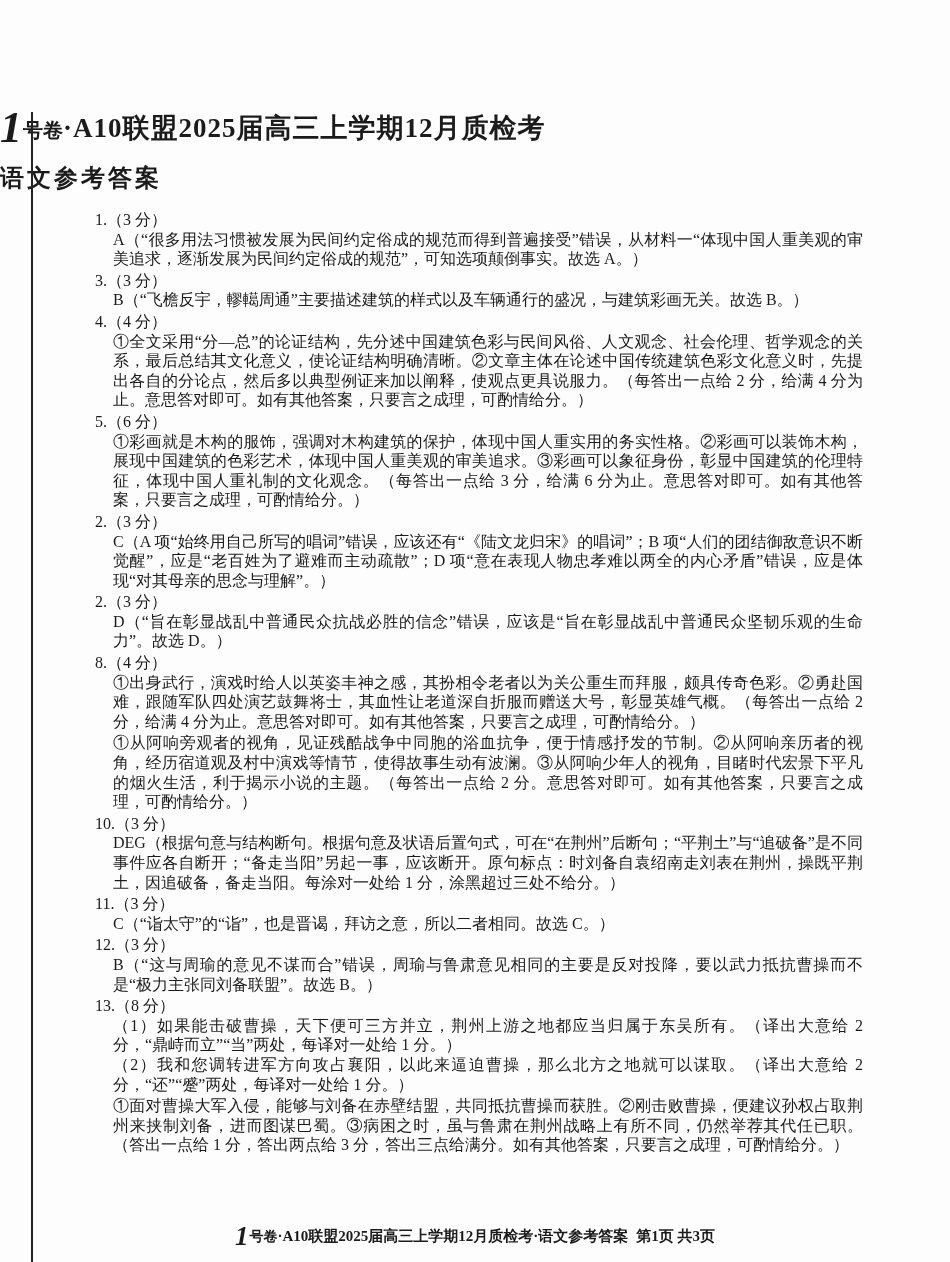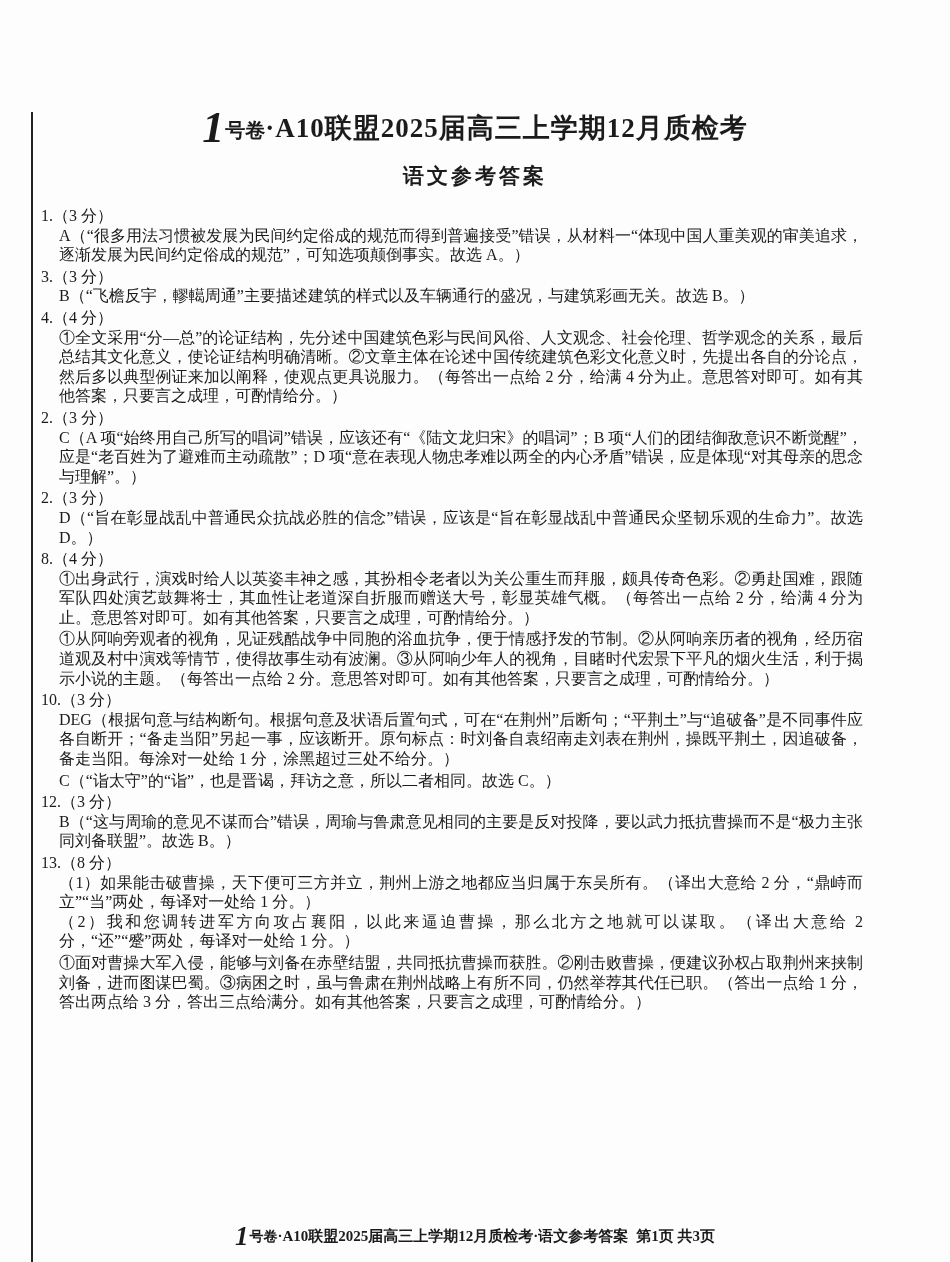--- a/index.html
+++ b/index.html
@@ -19,21 +19,21 @@
   .scan-line {
     position: absolute;
     left: 31px;
     top: 112px;
     width: 2px;
     height: 1150px;
     background: #232323;
   }
   .doc-header {
     padding-top: 102px;
-    text-align: center;
+    text-align: left;
   }
   .title {
     margin: 0;
     font-size: 27px;
     font-weight: bold;
     letter-spacing: 1px;
     white-space: nowrap;
   }
   .logo {
     display: inline-block;
@@ -47,26 +47,26 @@
     letter-spacing: 0;
     margin-right: 1px;
   }
   .logo-suffix {
     font-size: 20px;
     font-weight: bold;
     letter-spacing: 0;
   }
   .subtitle {
     margin: 9px 0 0 0;
-    font-size: 21px;
+    font-size: 24px;
     font-weight: bold;
     letter-spacing: 3px;
   }
   .answers {
-    margin: 16px 87px 0 41px;
+    margin: 16px 87px 0 95px;
     font-size: 16px;
     line-height: 19.6px;
     text-align: justify;
   }
   .answer-item {
     margin-bottom: 2px;
   }
   .item-num {
     text-align: left;
   }
@@ -112,39 +112,44 @@
       </div>
       <div class="answer-item">
         <div class="item-num">3.（3 分）</div>
         <div class="item-para">B（“飞檐反宇，轇轕周通”主要描述建筑的样式以及车辆通行的盛况，与建筑彩画无关。故选 B。）</div>
       </div>
       <div class="answer-item">
         <div class="item-num">4.（4 分）</div>
         <div class="item-para">①全文采用“分—总”的论证结构，先分述中国建筑色彩与民间风俗、人文观念、社会伦理、哲学观念的关系，最后总结其文化意义，使论证结构明确清晰。②文章主体在论述中国传统建筑色彩文化意义时，先提出各自的分论点，然后多以典型例证来加以阐释，使观点更具说服力。（每答出一点给 2 分，给满 4 分为止。意思答对即可。如有其他答案，只要言之成理，可酌情给分。）</div>
       </div>
       <div class="answer-item">
+        <div class="item-num">5.（6 分）</div>
+        <div class="item-para">①彩画就是木构的服饰，强调对木构建筑的保护，体现中国人重实用的务实性格。②彩画可以装饰木构，展现中国建筑的色彩艺术，体现中国人重美观的审美追求。③彩画可以象征身份，彰显中国建筑的伦理特征，体现中国人重礼制的文化观念。（每答出一点给 3 分，给满 6 分为止。意思答对即可。如有其他答案，只要言之成理，可酌情给分。）</div>
+      </div>
+      <div class="answer-item">
         <div class="item-num">2.（3 分）</div>
         <div class="item-para">C（A 项“始终用自己所写的唱词”错误，应该还有“《陆文龙归宋》的唱词”；B 项“人们的团结御敌意识不断觉醒”，应是“老百姓为了避难而主动疏散”；D 项“意在表现人物忠孝难以两全的内心矛盾”错误，应是体现“对其母亲的思念与理解”。）</div>
       </div>
       <div class="answer-item">
         <div class="item-num">2.（3 分）</div>
         <div class="item-para">D（“旨在彰显战乱中普通民众抗战必胜的信念”错误，应该是“旨在彰显战乱中普通民众坚韧乐观的生命力”。故选 D。）</div>
       </div>
       <div class="answer-item">
         <div class="item-num">8.（4 分）</div>
         <div class="item-para">①出身武行，演戏时给人以英姿丰神之感，其扮相令老者以为关公重生而拜服，颇具传奇色彩。②勇赴国难，跟随军队四处演艺鼓舞将士，其血性让老道深自折服而赠送大号，彰显英雄气概。（每答出一点给 2 分，给满 4 分为止。意思答对即可。如有其他答案，只要言之成理，可酌情给分。）</div>
       </div>
       <div class="answer-item">
         <div class="item-para">①从阿响旁观者的视角，见证残酷战争中同胞的浴血抗争，便于情感抒发的节制。②从阿响亲历者的视角，经历宿道观及村中演戏等情节，使得故事生动有波澜。③从阿响少年人的视角，目睹时代宏景下平凡的烟火生活，利于揭示小说的主题。（每答出一点给 2 分。意思答对即可。如有其他答案，只要言之成理，可酌情给分。）</div>
       </div>
       <div class="answer-item">
         <div class="item-num">10.（3 分）</div>
         <div class="item-para">DEG（根据句意与结构断句。根据句意及状语后置句式，可在“在荆州”后断句；“平荆土”与“追破备”是不同事件应各自断开；“备走当阳”另起一事，应该断开。原句标点：时刘备自袁绍南走刘表在荆州，操既平荆土，因追破备，备走当阳。每涂对一处给 1 分，涂黑超过三处不给分。）</div>
       </div>
       <div class="answer-item">
+        <div class="item-num">11.（3 分）</div>
         <div class="item-para">C（“诣太守”的“诣”，也是晋谒，拜访之意，所以二者相同。故选 C。）</div>
       </div>
       <div class="answer-item">
         <div class="item-num">12.（3 分）</div>
         <div class="item-para">B（“这与周瑜的意见不谋而合”错误，周瑜与鲁肃意见相同的主要是反对投降，要以武力抵抗曹操而不是“极力主张同刘备联盟”。故选 B。）</div>
       </div>
       <div class="answer-item">
         <div class="item-num">13.（8 分）</div>
         <div class="item-para">（1）如果能击破曹操，天下便可三方并立，荆州上游之地都应当归属于东吴所有。（译出大意给 2 分，“鼎峙而立”“当”两处，每译对一处给 1 分。）</div>
         <div class="item-para">（2）我和您调转进军方向攻占襄阳，以此来逼迫曹操，那么北方之地就可以谋取。（译出大意给 2 分，“还”“蹙”两处，每译对一处给 1 分。）</div>

